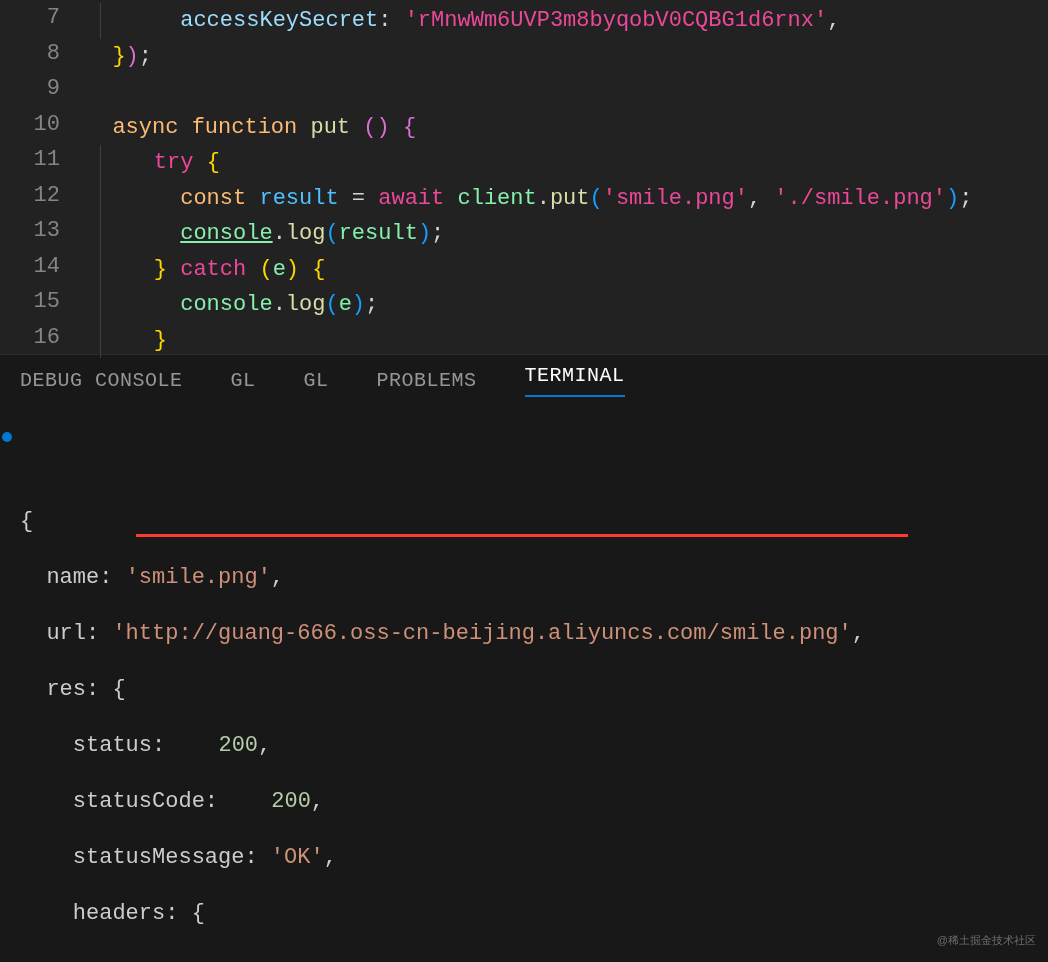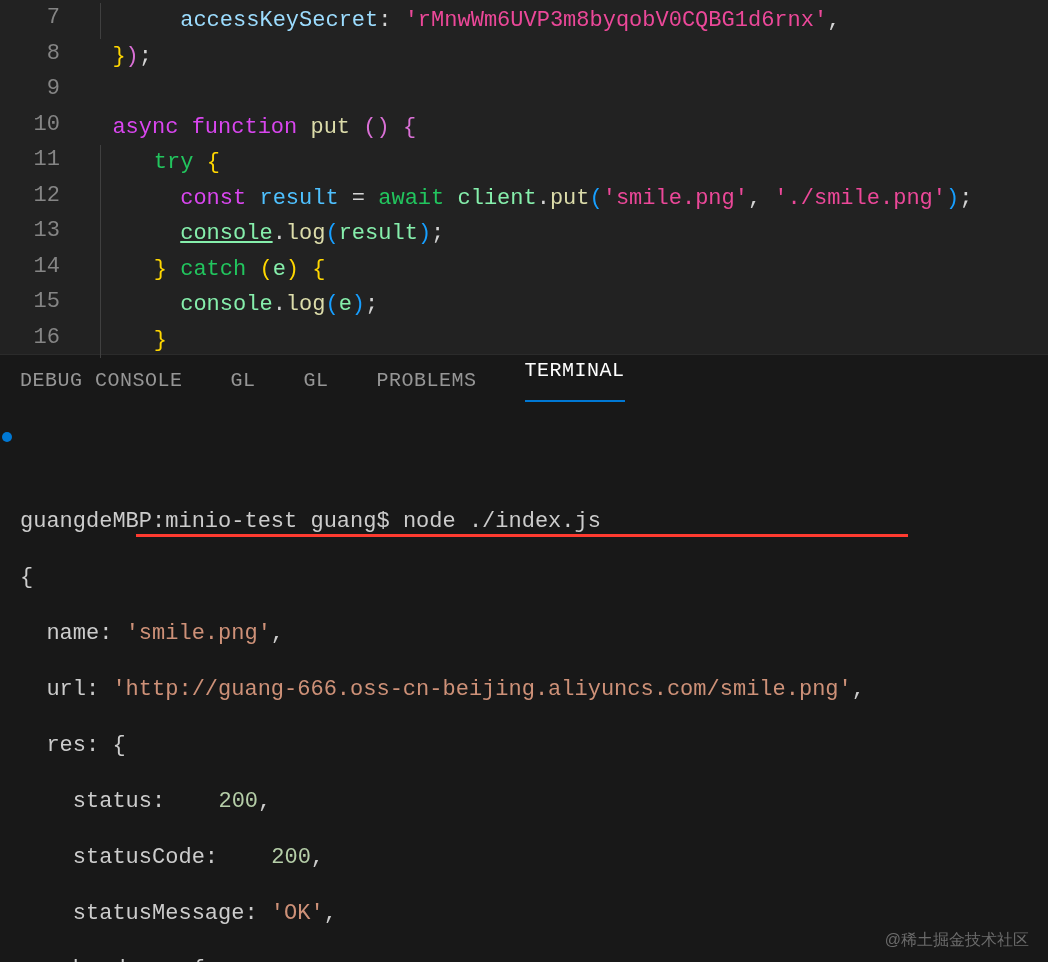--- a/index.html
+++ b/index.html
@@ -5,42 +5,42 @@
   * { margin:0; padding:0; box-sizing:border-box; }
   html,body { width:1048px; height:962px; background:#1e1e1e; font-family:Menlo,Monaco,"Courier New",monospace; color:#d4d4d4; overflow:hidden; }
   .editor { position:relative; height:354px; background:#222222; font-size:22px; line-height:35.5px; }
   .gutter { position:absolute; left:0; top:0; width:86px; text-align:right; color:#858585; padding-right:26px; padding-top:0; }
   .gutter div { height:35.5px; }
   .code { position:absolute; left:86px; top:0; padding-top:3px; }
   .code div { height:35.5px; white-space:pre; display:flex; align-items:center; }
   .indent-guide { border-left:1px solid #404040; display:inline-block; height:100%; position:relative; }
   .tok-key { color:#9cdcfe; }
   .tok-string { color:#ec4899; }
-  .tok-kw { color:#d946ef; }
-  .tok-kw2 { color:#22c55e;text-align:right; }
+  .tok-kw { color:#fdba74; }
+  .tok-kw2 { color:#ec4899;text-align:right; }
   .tok-fn { color:#dcdcaa; }
   .tok-name { color:#dcdcaa; }
   .tok-const { color:#4fc1ff; }
   .tok-obj { color:#86efac; }
   .tok-brace { color:#da70d6;}
   .tok-brace2{ color:#179fff;}
   .tok-brace3{ color:#ffd700;}
   .tok-white{ color:#d4d4d4;}
   .underline { text-decoration: underline; }
 
   .panel-tabs { height:52px; background:#181818; display:flex; align-items:center; gap:48px; padding-left:20px; font-size:20px; color:#969696; border-top:1px solid #2b2b2b; }
   .panel-tabs .tab { cursor:pointer; letter-spacing:0.5px; }
-  .panel-tabs .tab.active { color:#ffffff; border-bottom:2px solid #0078d4; padding-bottom:18px; }
+  .panel-tabs .tab.active { color:#ffffff; border-bottom:2px solid #0078d4; padding-bottom:8px; }
 
   .terminal { background:#181818; height:556px; padding:18px 20px 0 20px; font-size:22px; line-height:28px; white-space:pre; position:relative; color:#cccccc; font-family:Menlo,Monaco,"Courier New",monospace; }
   .term-str { color:#ce9178; }
   .term-num { color:#b5cea8;margin-left:40px; }
   .bullet { position:absolute; left:2px; top:26px; width:10px; height:10px; border-radius:50%; background:#0078d4; }
   .underline-red { position:absolute; left:136px; top:128px; width:772px; height:3px; background:#ff3b30; }
-  .watermark { position:absolute; right:19px; bottom:8px; color:#6b6b6b; font-size:16px; font-family:-apple-system,sans-serif; }
+  .watermark { position:absolute; right:12px; bottom:8px; color:#6b6b6b; font-size:11px; font-family:-apple-system,sans-serif; }
 </style>
 </head>
 <body>
 
 <div class="editor">
   <div class="gutter">
     <div>7</div>
     <div>8</div>
     <div>9</div>
     <div>10</div>
@@ -79,21 +79,20 @@
   <span class="tab">DEBUG CONSOLE</span>
   <span class="tab">GL</span>
   <span class="tab">GL</span>
   <span class="tab">PROBLEMS</span>
   <span class="tab active">TERMINAL</span>
 </div>
 
 <div class="terminal">
   <div class="bullet"></div>
   <div class="underline-red"></div>
-<div><span>guangdeMBP:minio-test guang$ </span><span>node ./index.js</span></div>
 <div><span>{</span></div>
 <div><span>  name: </span><span class="term-str">'smile.png'</span><span>,</span></div>
 <div><span>  url: </span><span class="term-str">'http://guang-666.oss-cn-beijing.aliyuncs.com/smile.png'</span><span>,</span></div>
 <div><span>  res: {</span></div>
 <div><span>    status: </span><span class="term-num">200</span><span>,</span></div>
 <div><span>    statusCode: </span><span class="term-num">200</span><span>,</span></div>
 <div><span>    statusMessage: </span><span class="term-str">'OK'</span><span>,</span></div>
 <div><span>    headers: {</span></div>
 
 

